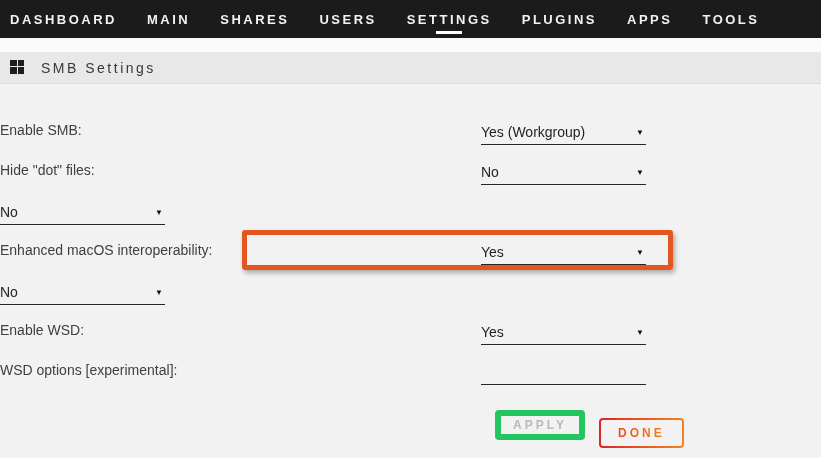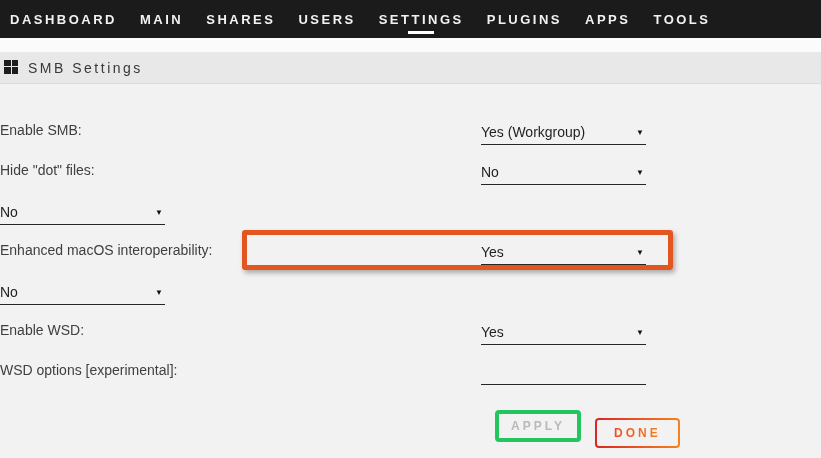--- a/index.html
+++ b/index.html
@@ -11,21 +11,21 @@
     position: relative;
   }
 
   
   .topnav {
     height: 38px;
     background: #1c1b1b;
     display: flex;
     align-items: center;
     padding-left: 10px;
-    gap: 23px;
+    gap: 30px;
   }
   .nav-item {
     color: #f2f2f2;
     font-size: 13px;
     font-weight: bold;
     letter-spacing: 2.5px;
     text-transform: uppercase;
     cursor: pointer;
     position: relative;
     padding: 6px 0;
@@ -44,22 +44,22 @@
   
   .strip { height: 14px; background: #fbfbfb; }
 
   
   .page-header {
     height: 32px;
     background: #e8e8e8;
     border-bottom: 1px solid #dcdcdc;
     display: flex;
     align-items: center;
-    padding-left: 4px;
-    gap: 9px;
+    padding-left: 10px;
+    gap: 16px;
   }
   .win-icon {
     width: 15px; height: 15px;
     display: grid;
     grid-template-columns: 7px 6px;
     grid-template-rows: 6px 7px;
     gap: 1px;
   }
   .win-icon span { background: #1d1d1d; }
   .page-title {
@@ -144,24 +144,24 @@
     align-items: center;
     justify-content: center;
     font-size: 12px;
     font-weight: bold;
     letter-spacing: 3px;
     border-radius: 4px;
     cursor: pointer;
     text-transform: uppercase;
   }
   .btn-apply {
-    border: 4px solid #22c55e;
+    border: 6px solid #22c55e;
     color: #b9b9b9;
     background: transparent;
-    padding: 12px 12px;
+    padding: 6px 12px;
   }
   .btn-done-wrap {
     background: linear-gradient(90deg, #d92626, #f5821f);
     padding: 2px;
     border-radius: 4px;
     cursor: pointer;
     margin-top: 8px;
   }
   .btn-done {
     background: #f2f2f2;

